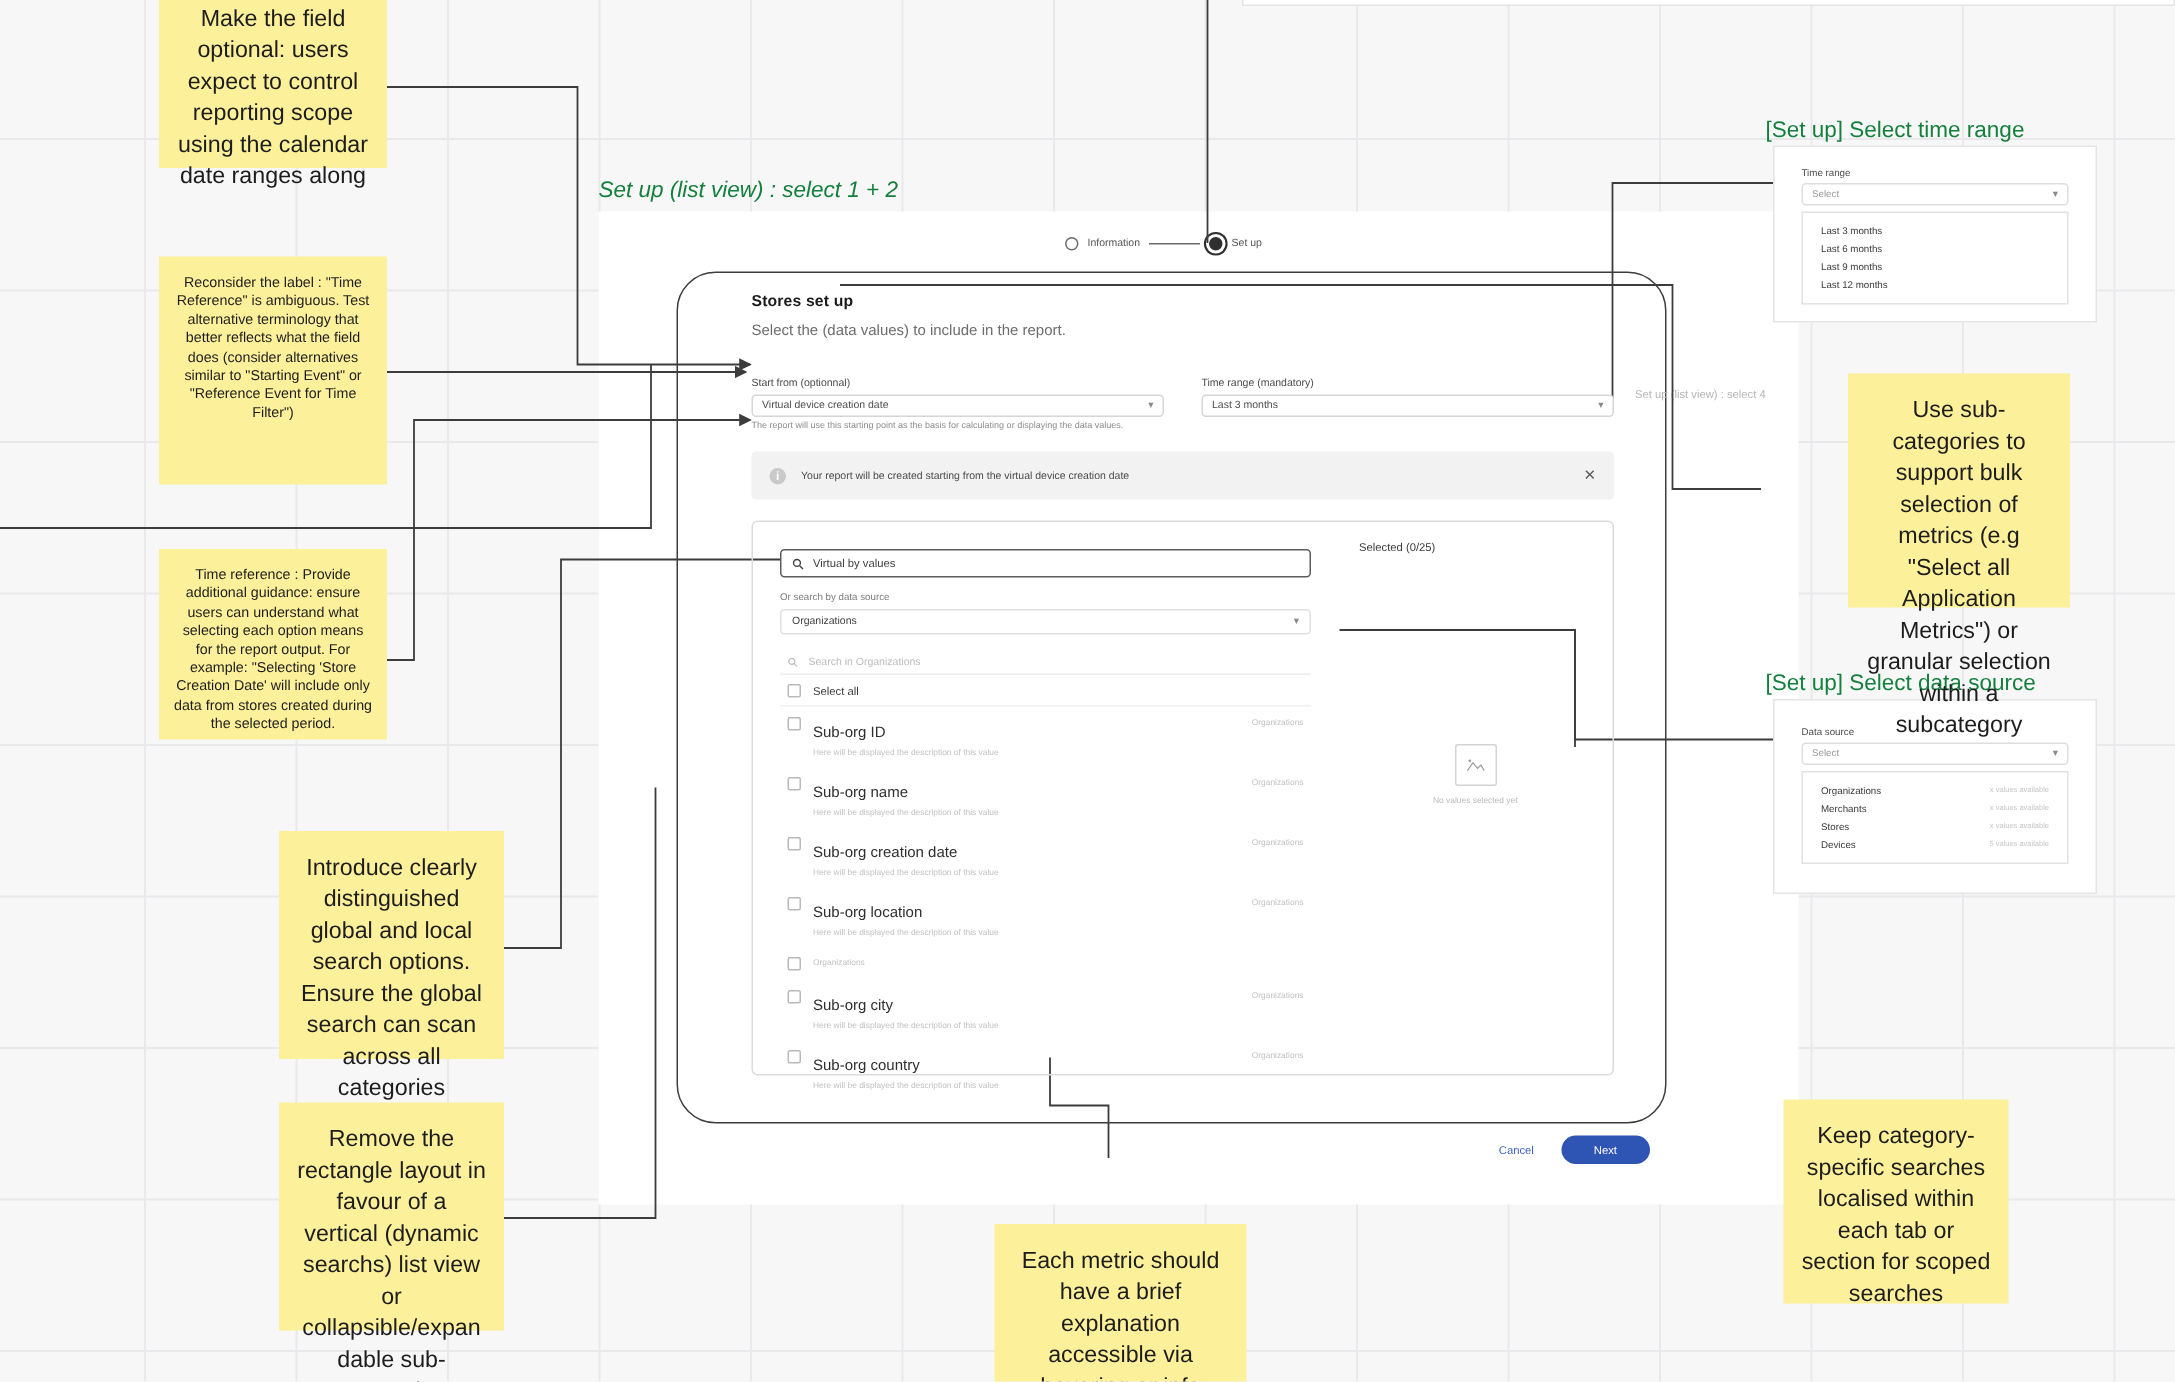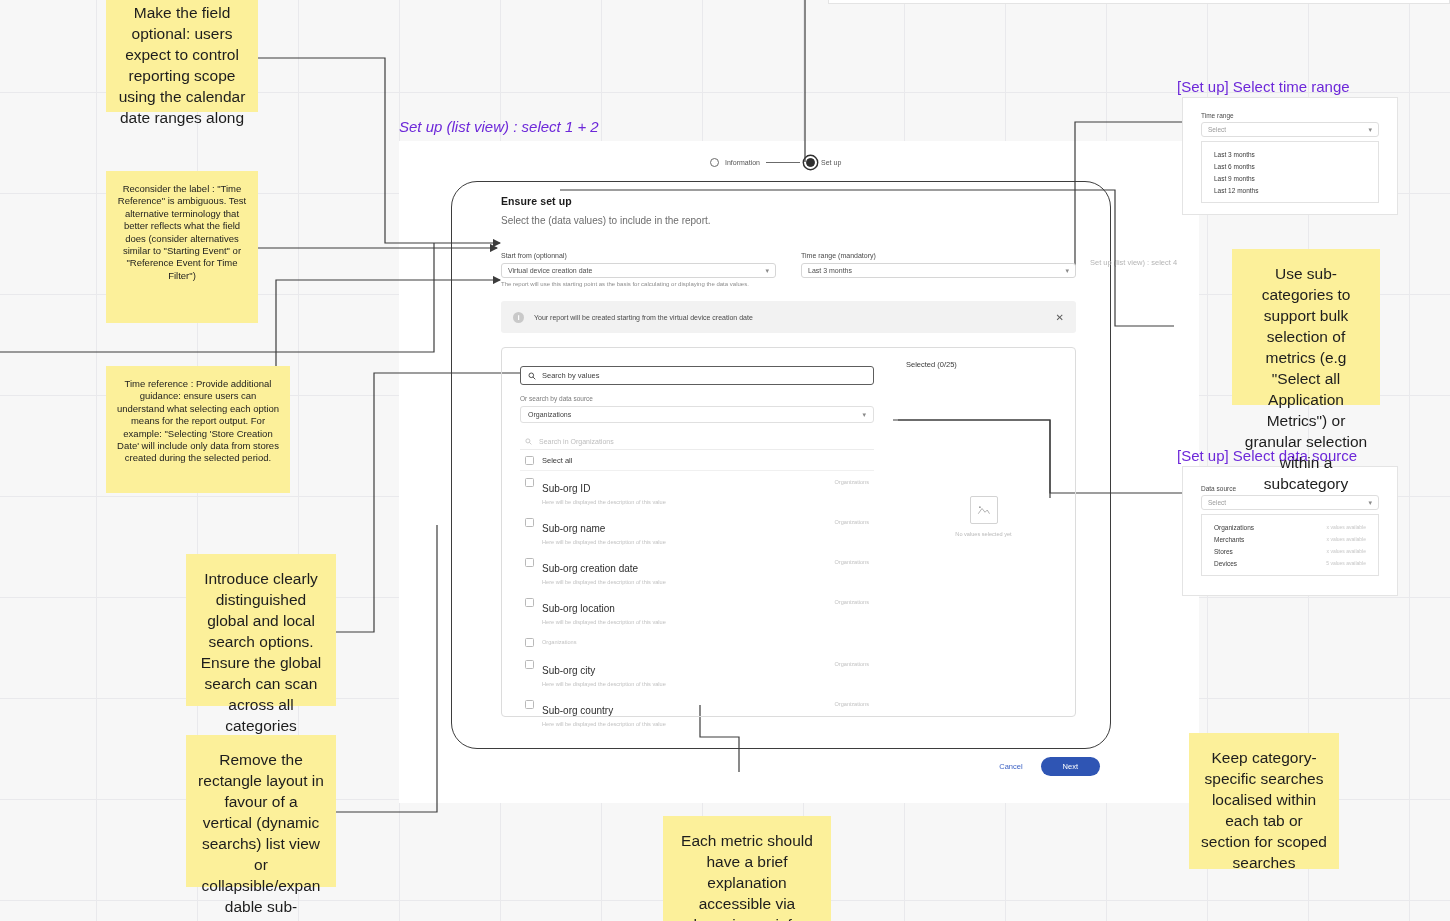--- a/index.html
+++ b/index.html
@@ -30,21 +30,21 @@
     box-sizing:border-box;
     z-index:8;
     white-space:pre-wrap;
     word-break:break-word;
   }
   .note.big{font-size:15.5px;line-height:21px;padding:14px 12px;}
   .note.small{font-size:9.5px;line-height:12.4px;padding:12px 10px;}
   
   .frame-title{
     position:absolute;
-    font-size:15px;color:#6d28d9;
+    font-size:15px;color:#15803d;
     z-index:6;white-space:nowrap;
   }
   .frame-title.faded{font-size:7.5px;color:#b5b5b5;}
   
   #main-frame{
     position:absolute;left:399px;top:141px;width:800px;height:662px;
     background:#fff;z-index:4;
   }
   
   #modal{
@@ -171,21 +171,21 @@
   <span class="step-dot"></span>
   <span class="step-label">Information</span>
   <span class="step-line"></span>
   <span class="step-dot filled"></span>
   <span class="step-label">Set up</span>
 </div>
 
 <div id="modal"></div>
 
 <div id="modal-body">
-  <div class="m-title">Ensure set up</div>
+  <div class="m-title">Stores set up</div>
   <div class="m-sub">Select the (data values) to include in the report.</div>
 
   <div class="field-row">
     <div class="field">
       <div class="f-label">Start from (optionnal)</div>
       <div class="f-select">
         <span>Virtual device creation date</span>
         <span class="chev">▾</span>
       </div>
       <div class="f-help">The report will use this starting point as the basis for calculating or displaying the data values.</div>
@@ -205,21 +205,21 @@
     <span class="banner-x">✕</span>
   </div>
 
   <div id="selector">
     <div id="left-pane">
       <div class="search-box">
         <svg width="8" height="8" viewBox="0 0 16 16">
             <circle cx="6.6" cy="6.6" r="4.6" fill="none" stroke="#3e3e3e" stroke-width="1.8"></circle>
             <line x1="10.2" y1="10.2" x2="14.6" y2="14.6" stroke="#3e3e3e" stroke-width="1.8"></line>
           </svg>
-        <span>Search by values</span>
+        <span>Virtual by values</span>
       </div>
 
       <div class="sublabel">Or search by data source</div>
       <div class="ds-select">
         <span>Organizations</span>
         <span class="chev">▾</span>
       </div>
 
       <div class="inner-search">
         <svg width="7" height="7" viewBox="0 0 16 16">
@@ -339,21 +339,21 @@
         <div class="co-item">
           <span>Devices</span>
           <span class="cnt">5 values available</span>
         </div>
       </div>
   </div>
 </div>
 
 <div class="note big" style="left:106px;top:-12px;width:152px;height:124px;">Make the field optional: users expect to control reporting scope using the calendar date ranges along</div>
 <div class="note small" style="left:106px;top:171px;width:152px;height:152px;">Reconsider the label : "Time Reference" is ambiguous. Test alternative terminology that better reflects what the field does (consider alternatives similar to "Starting Event" or "Reference Event for Time Filter")</div>
-<div class="note small" style="left:106px;top:366px;width:184px;height:127px;">Time reference : Provide additional guidance: ensure users can understand what selecting each option means for the report output. For example: "Selecting 'Store Creation Date' will include only data from stores created during the selected period.</div>
+<div class="note small" style="left:106px;top:366px;width:152px;height:127px;">Time reference : Provide additional guidance: ensure users can understand what selecting each option means for the report output. For example: "Selecting 'Store Creation Date' will include only data from stores created during the selected period.</div>
 <div class="note big" style="left:186px;top:554px;width:150px;height:152px;">Introduce clearly distinguished global and local search options. Ensure the global search can scan across all categories</div>
 <div class="note big" style="left:186px;top:735px;width:150px;height:152px;">Remove the rectangle layout in favour of a vertical (dynamic searchs) list view or collapsible/expandable sub-categories</div>
 <div class="note big" style="left:663px;top:816px;width:168px;height:150px;">Each metric should have a brief explanation accessible via hovering or info icons</div>
 <div class="note big" style="left:1232px;top:249px;width:148px;height:156px;">Use sub-categories to support bulk selection of metrics (e.g "Select all Application Metrics") or granular selection
 within a subcategory</div>
 <div class="note big" style="left:1189px;top:733px;width:150px;height:136px;">Keep category-specific searches localised within each tab or section for scoped searches</div>
 
 <svg id="wires" width="1450" height="921">
   <defs>
     <marker id="ah" markerWidth="7" markerHeight="7" refX="6" refY="3.5" orient="auto">

